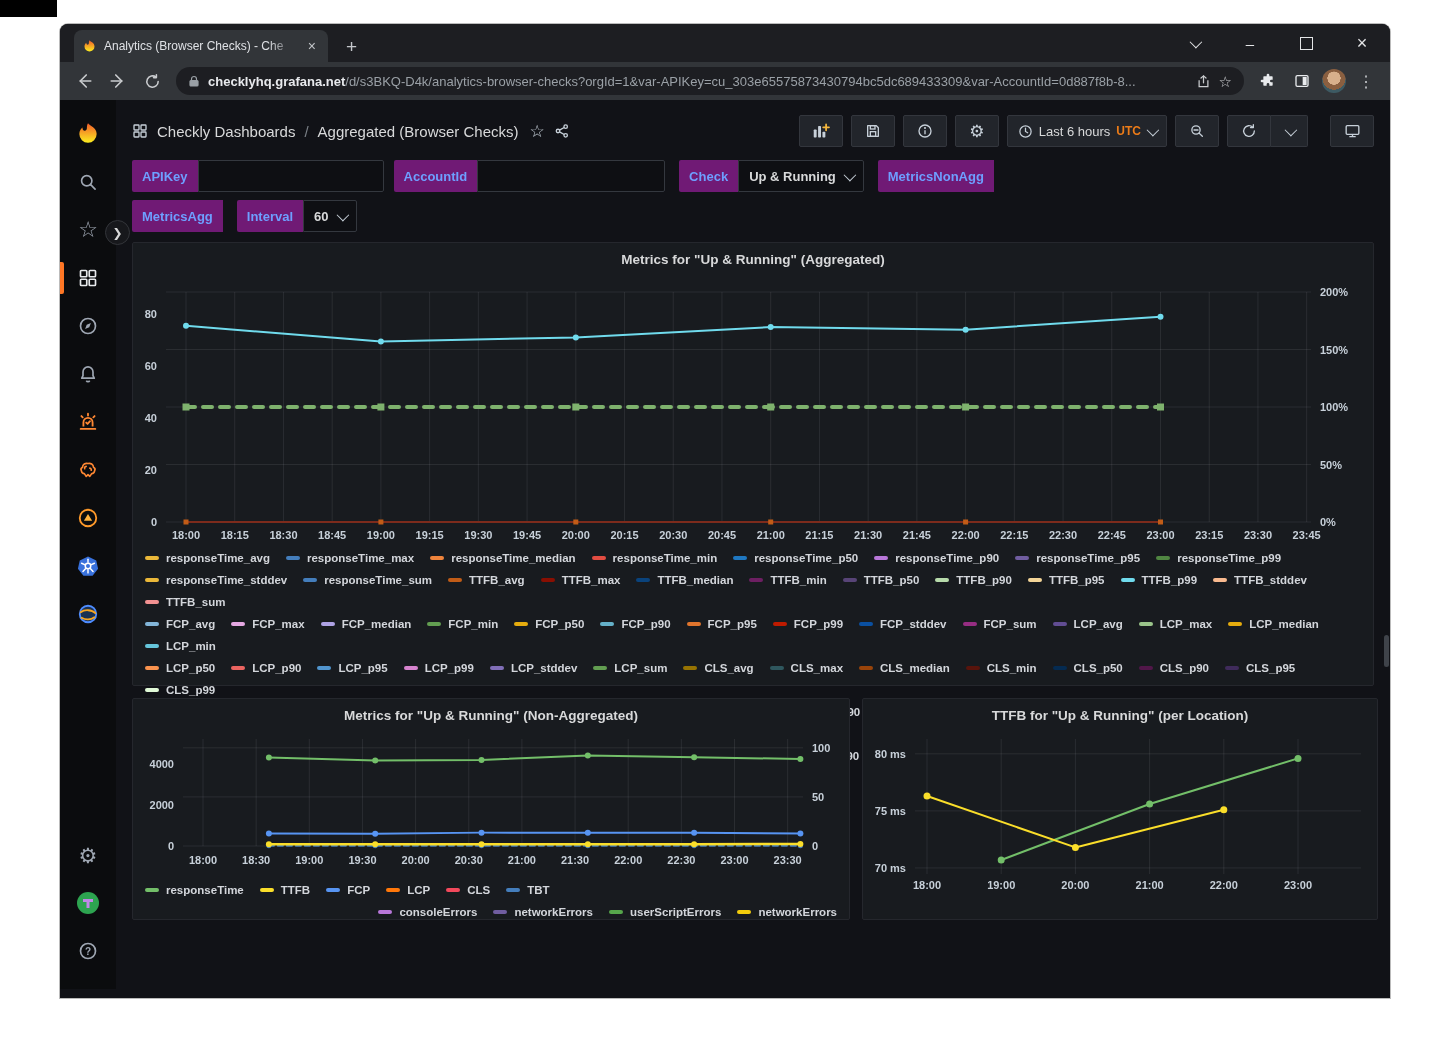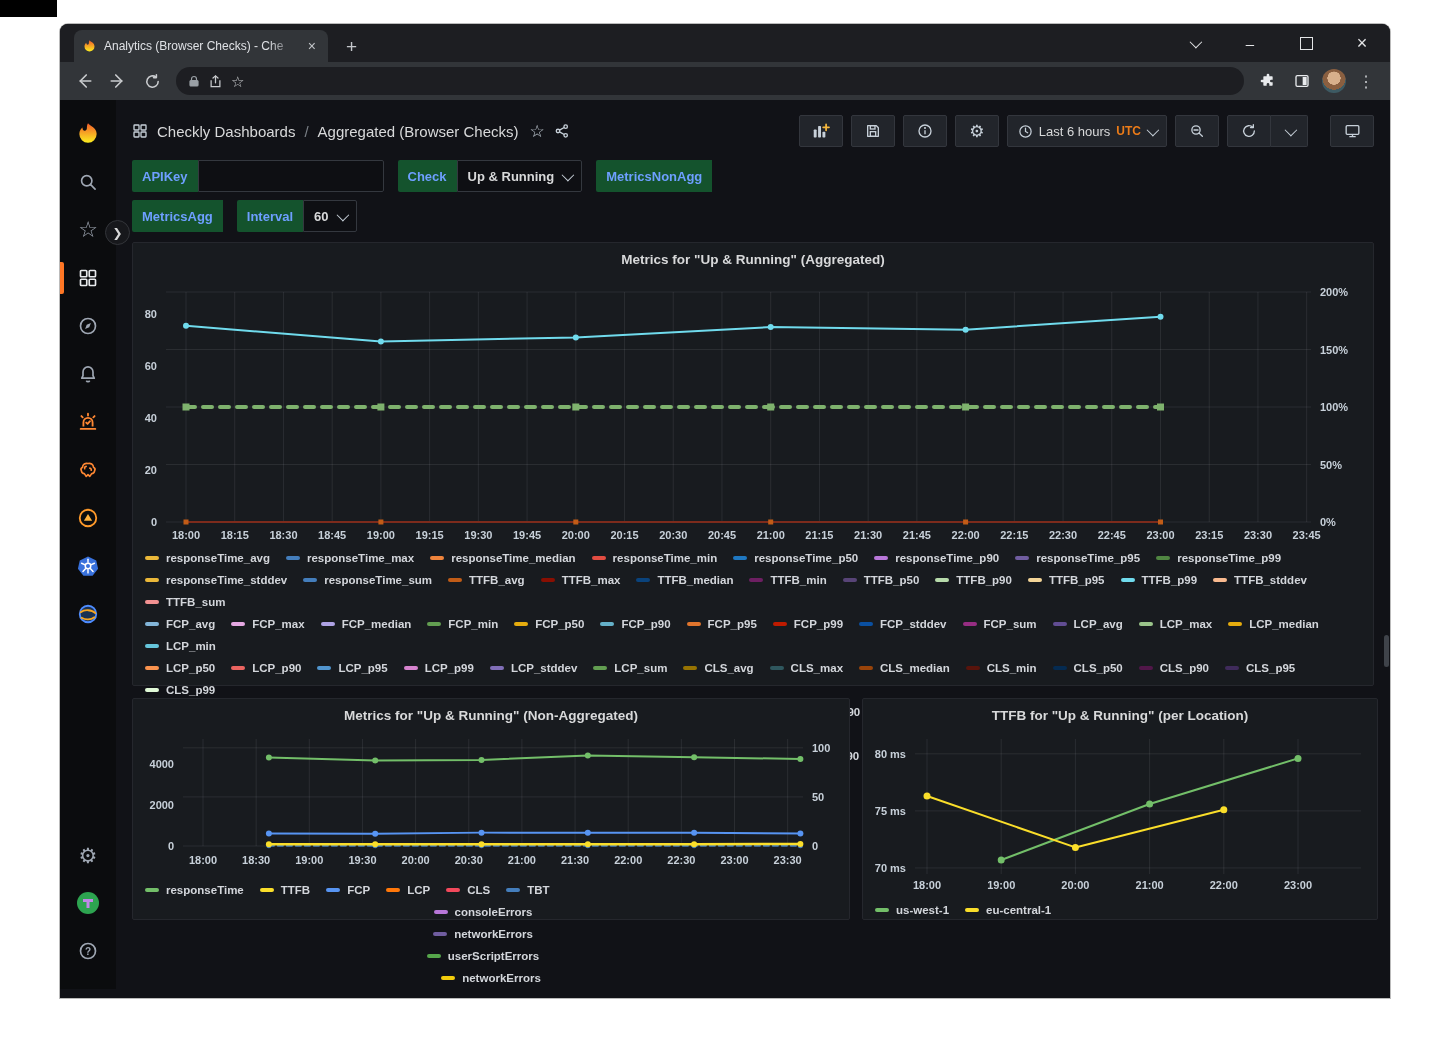--- a/index.html
+++ b/index.html
@@ -46,33 +46,33 @@
   .gbtn{height:30px;min-width:30px;background:#22252b;border:1px solid #33363d;border-radius:2px;
         display:flex;align-items:center;justify-content:center;color:#c7d0d9;padding:0 6px;gap:6px;}
   .gbtn.time{padding:0 10px;font-size:13px;font-weight:500;color:#d8d9da;}
   .utc{color:#eb7b18;font-weight:700;font-size:12px;}
   .gbtn-group{display:flex;}
   .gbtn-group .gbtn:first-child{border-radius:2px 0 0 2px;}
   .gbtn-group .gbtn:last-child{border-radius:0 2px 2px 0;border-left:none;min-width:24px;}
   .chev{display:inline-block;width:8px;height:8px;border-right:1.6px solid #c7d0d9;border-bottom:1.6px solid #c7d0d9;transform:rotate(45deg) translateY(-2px);}
   .vars-row{display:flex;align-items:center;gap:10px;margin-bottom:8px;height:32px;}
   .var{display:flex;align-items:stretch;height:32px;}
-  .var-label{background:#14532d;color:#6e9fff;font-size:13px;font-weight:600;display:flex;align-items:center;
+  .var-label{background:#701a75;color:#6e9fff;font-size:13px;font-weight:600;display:flex;align-items:center;
              padding:0 10px;border-radius:2px 0 0 2px;}
   .var-value{background:#0e0f13;border:1px solid #34383f;color:#d8d9da;font-size:13px;font-weight:600;
              display:flex;align-items:center;padding:0 10px;gap:8px;border-radius:0 2px 2px 0;}
   .var-input{background:#0e0f13;border:1px solid #34383f;border-radius:0 2px 2px 0;color:#d8d9da;
              font-size:13px;padding:0 8px;outline:none;}
   .panel{background:#181b1f;border:1px solid #25272d;border-radius:2px;position:relative;}
   .panel-title{height:24px;display:flex;align-items:center;justify-content:center;color:#d8d9da;
                font-size:13.5px;font-weight:700;padding-top:4px;}
   svg text{font-family:"Liberation Sans",sans-serif;}
   .legend{padding:2px 12px 6px;}
   .legend-row{display:flex;flex-wrap:wrap;align-items:center;line-height:22px;}
-  .legend-row.right{justify-content:flex-end;flex-direction:column;}
+  .legend-row.right{justify-content:flex-end;}
   .legend-item{display:flex;align-items:center;margin-right:16px;color:#d3d6db;font-size:11.5px;font-weight:700;}
   .legend-row.right .legend-item:last-child{margin-right:0;}
   .legend-swatch{display:inline-block;width:14px;height:4px;border-radius:2px;margin-right:7px;}
   .row2{display:flex;gap:12px;margin-top:12px;}
   .footer-logo{display:flex;justify-content:flex-end;align-items:center;gap:10px;padding:12px 4px 0;}
   .brand{color:#45c8f1;font-size:27px;font-weight:800;font-style:italic;letter-spacing:0;}
   .scroll-thumb{position:absolute;right:1px;top:535px;width:5px;height:32px;background:#3f434a;border-radius:3px;}
 </style>
 </head>
 <body>
@@ -129,20 +129,21 @@
           <path d="M17.5 2.5v4h-4" stroke-linejoin="round"></path>
         </svg>
     </span>
     <div class="urlbar">
       <span style="display:flex;">
         <svg width="12" height="13" viewBox="0 0 24 24" fill="none" stroke="#9aa0a6" stroke-width="2.4">
             <rect x="4" y="10" width="16" height="11" rx="2" fill="#9aa0a6"></rect>
             <path d="M7 10V7a5 5 0 0 1 10 0v3"></path>
           </svg>
       </span>
+      <span class="url-text"><b>checklyhq.grafana.net</b><span>/d/s3BKQ-D4k/analytics-browser-checks?orgId=1&amp;var-APIKey=cu_303e65575873430794bc5dc689433309&amp;var-AccountId=0d887f8b-8...</span></span>
       <span style="display:flex;">
         <svg width="15" height="15" viewBox="0 0 24 24" fill="none" stroke="#c9cbce" stroke-width="2">
             <path d="M5 10v10h14V10"></path>
             <path d="M12 14V3" stroke-linecap="round"></path>
             <path d="M8 6.5 12 3l4 3.5" stroke-linecap="round" stroke-linejoin="round"></path>
           </svg>
       </span>
       <span class="glyph" style="font-size:15px;color:#c9cbce;">☆</span>
     </div>
     <span class="navicon">
@@ -340,20 +341,24 @@
                 <line x1="8" y1="20.5" x2="16" y2="20.5" stroke-linecap="round"></line>
               </svg>
           </div>
         </div>
       </div>
 
       <div class="vars-row">
         <div class="var">
           <span class="var-label">APIKey</span>
           <input class="var-input" style="width: 168px;" value="">
+        </div>
+        <div class="var">
+          <span class="var-label">AccountId</span>
+          <input class="var-input" style="width: 170px;" value="">
         </div>
         <div class="var" style="margin-left:4px;">
           <span class="var-label">Check</span>
           <span class="var-value">
               <span>Up &amp; Running</span>
               <span class="chev"></span>
             </span>
         </div>
         <div class="var" style="margin-left:4px;">
           <span class="var-label">MetricsNonAgg</span>
@@ -889,31 +894,19 @@
               <text x="43" y="28.835164835164804" text-anchor="end" font-size="11" font-weight="600" fill="#c7d0d9">80 ms</text>
               <polyline points="138.2,130.96365173288245 286.6,75.04649196956893 435,29.39983093829251" fill="none" stroke="#73BF69" stroke-width="2" stroke-linejoin="round" stroke-linecap="round"></polyline>
               <circle cx="138.2" cy="130.96365173288245" r="3.5" fill="#73BF69"></circle>
               <circle cx="286.6" cy="75.04649196956893" r="3.5" fill="#73BF69"></circle>
               <circle cx="435" cy="29.39983093829251" r="3.5" fill="#73BF69"></circle>
               <polyline points="64,67.05832628909553 212.4,118.4108199492815 360.8,80.7523245984785" fill="none" stroke="#FADE2A" stroke-width="2" stroke-linejoin="round" stroke-linecap="round"></polyline>
               <circle cx="64" cy="67.05832628909553" r="3.5" fill="#FADE2A"></circle>
               <circle cx="212.4" cy="118.4108199492815" r="3.5" fill="#FADE2A"></circle>
               <circle cx="360.8" cy="80.7523245984785" r="3.5" fill="#FADE2A"></circle>
             </svg>
-          <div class="legend" id="legend3">
-              <div class="legend-row">
-                <span class="legend-item">
-                  <span class="legend-swatch" style="background: rgb(115, 191, 105);"></span>
-                  <span>us-west-1</span>
-                </span>
-                <span class="legend-item">
-                  <span class="legend-swatch" style="background: rgb(250, 222, 42);"></span>
-                  <span>eu-central-1</span>
-                </span>
-              </div>
-            </div>
         </div>
       </div>
 
     </div>
     <div class="scroll-thumb"></div>
   </div>
 </div>
 
 </body></html>

